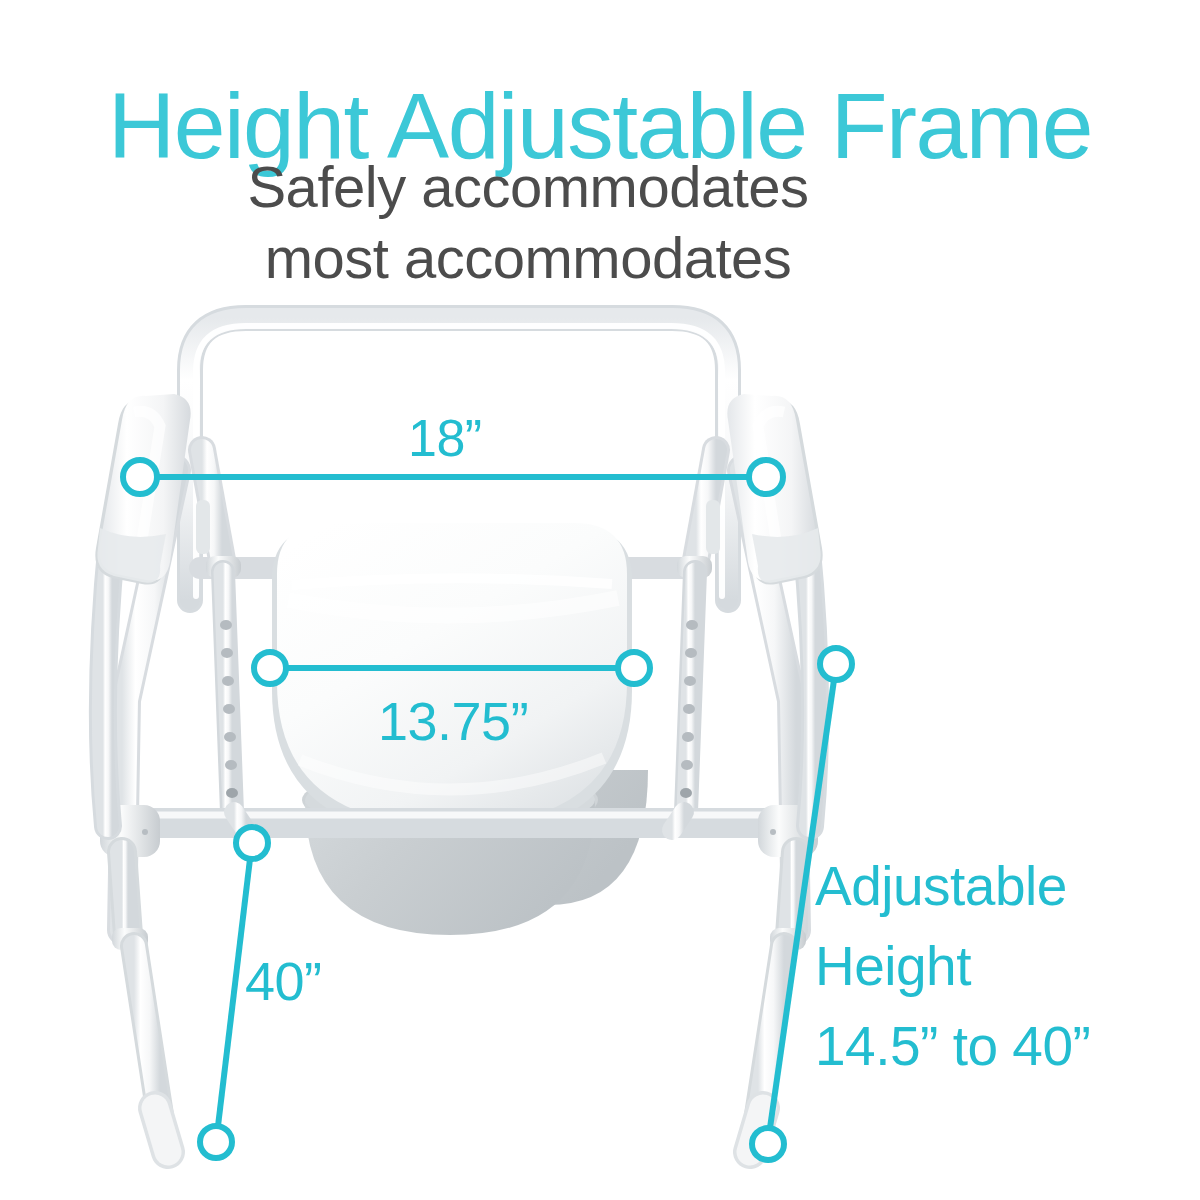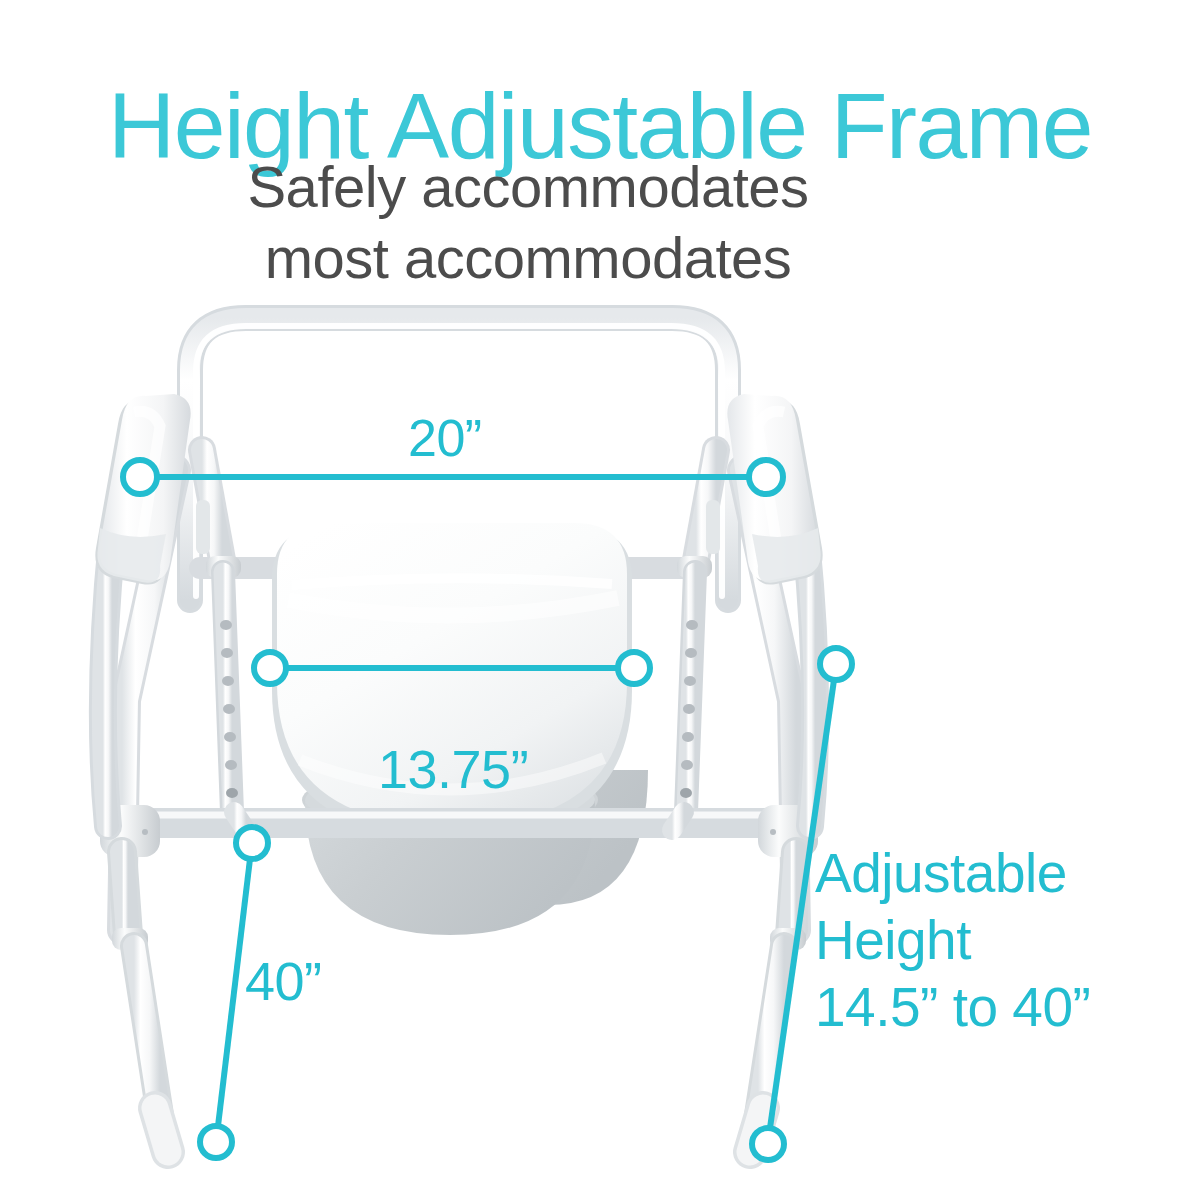--- a/index.html
+++ b/index.html
@@ -46,35 +46,35 @@
 
   
   .dim-label {
     position: absolute;
     color: #23bdd0;
     font-weight: 400;
     white-space: nowrap;
     letter-spacing: -0.5px;
   }
   #label-width   { left: 408px; top: 408px;  font-size: 52px; }
-  #label-seat    { left: 378px; top: 690px;  font-size: 54px; margin-top: 48px; }
+  #label-seat    { left: 378px; top: 690px;  font-size: 54px; }
   #label-depth   { left: 245px; top: 950px;  font-size: 54px; }
 
   #label-adjust {
     position: absolute;
     left: 815px;
     top: 840px;
     font-size: 55px;
     line-height: 1.22;
     color: #23bdd0;
     text-align: left;
     white-space: nowrap;
     letter-spacing: -0.5px;
   }
-  #label-adjust .line { display: block; }
+  #label-adjust .line { display: block; margin-top: 13px; }
 
   
   #art {
     position: absolute;
     left: 0;
     top: 0;
     width: 1200px;
     height: 1200px;
   }
 </style>
@@ -306,21 +306,21 @@
     </g>
   </svg>
 
   <h1 id="title">Height Adjustable Frame</h1>
 
   <div id="subtitle">
     <span class="line">Safely accommodates</span>
     <span class="line">most accommodates</span>
   </div>
 
-  <div id="label-width" class="dim-label">20”</div>
+  <div id="label-width" class="dim-label">18”</div>
 
   <div id="label-seat" class="dim-label">13.75”</div>
 
   <div id="label-depth" class="dim-label">40”</div>
 
   <div id="label-adjust">
     <span class="line">Adjustable</span>
     <span class="line">Height</span>
     <span class="line">14.5” to 40”</span>
   </div>

